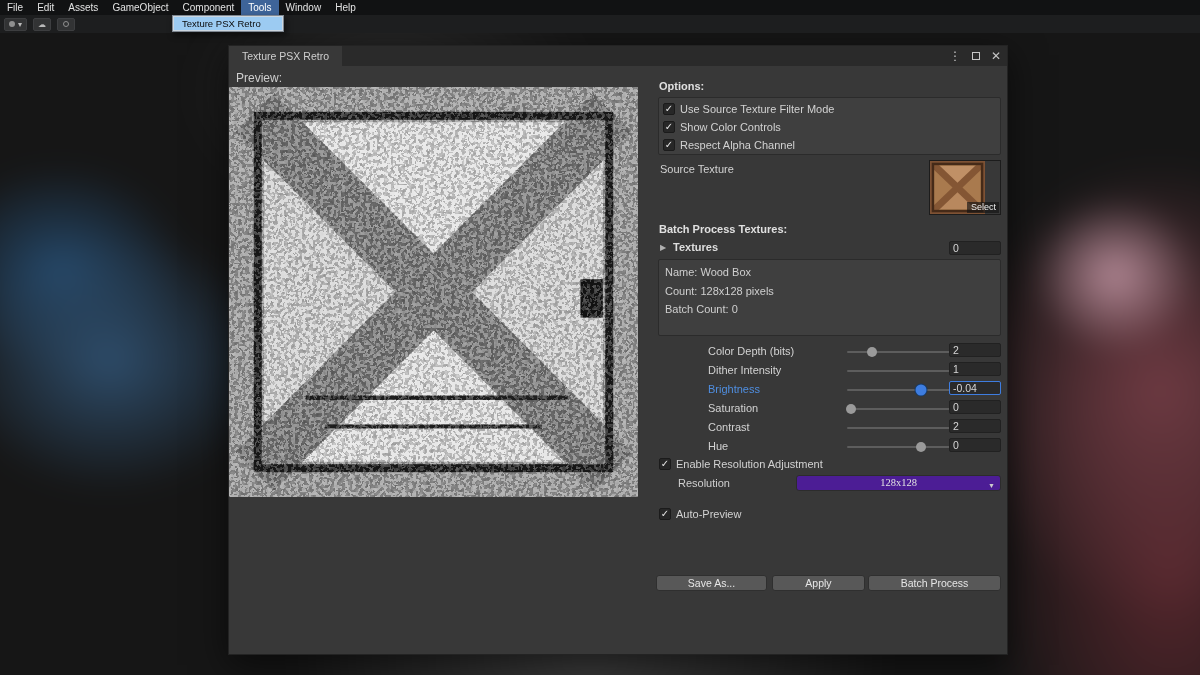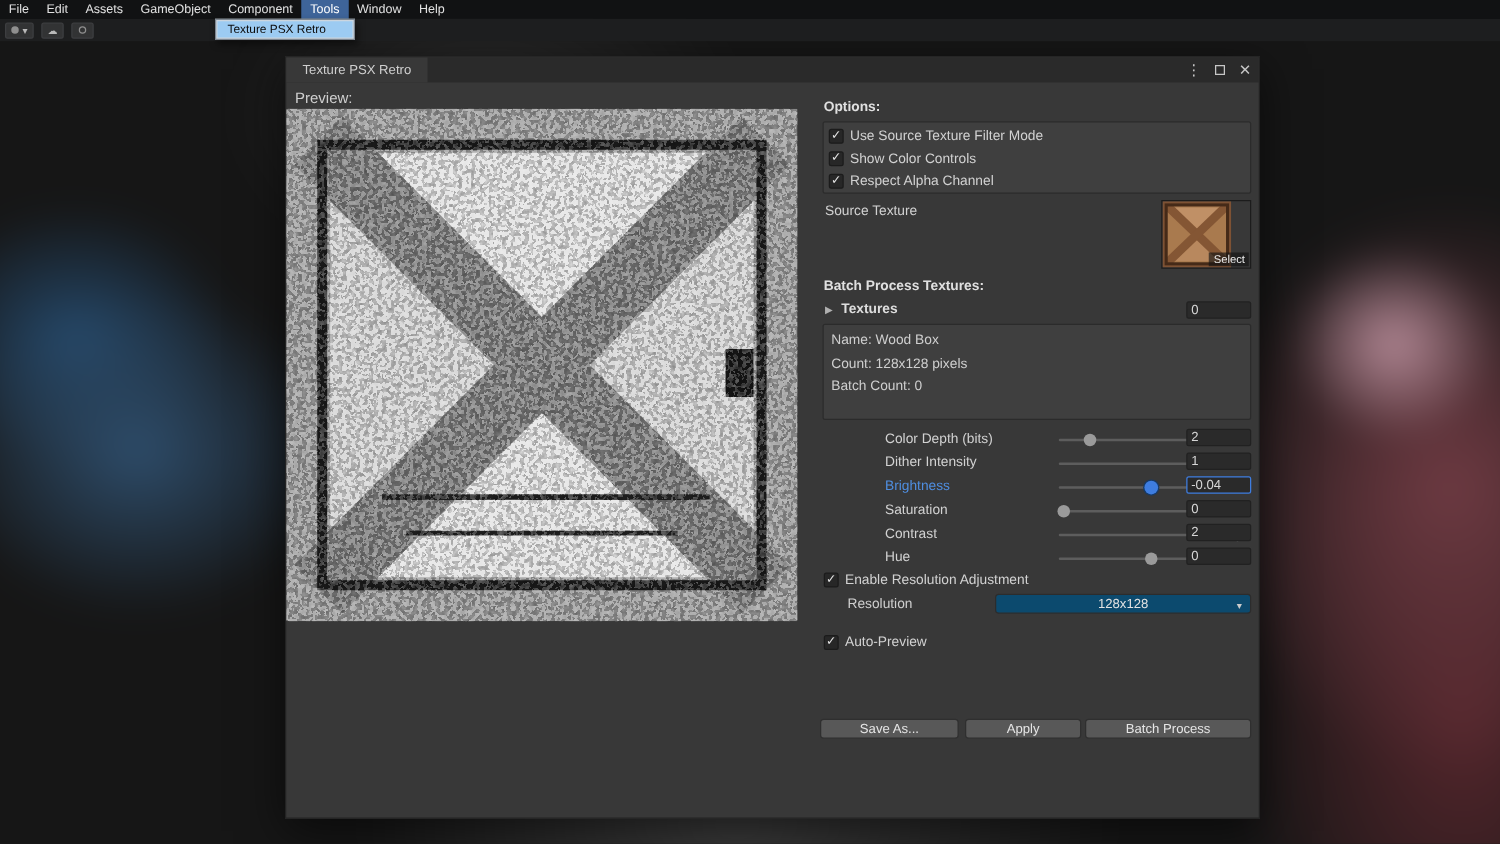--- a/index.html
+++ b/index.html
@@ -123,22 +123,22 @@
   .s-row { position:relative; height:19px; }
   .s-label { position:absolute; left:2px; top:3px; color:#d2d2d2; }
   .s-label.active { color:#4f8ee0; }
   .s-track { position:absolute; left:141px; top:9px; width:147px; }
   .s-field { position:absolute; right:0; top:1px; width:52px; }
   .res-check { position:absolute; left:1px; top:378px; }
   .res-row { position:absolute; left:0; right:0; top:395px; height:16px; }
   .res-label { position:absolute; left:2px; top:2px;margin-left:18px; }
   .res-drop {
     position:absolute; left:138px; right:0; top:0; height:16px;
-    background:#0c4a6e; border:1px solid #2c2c2c; border-radius:3px;
-    font-size:10.5px; color:#e2e2e2; text-align:center; line-height:14px;
+    background:#4c1d95; border:1px solid #2c2c2c; border-radius:3px;
+    font-size:10.5px; color:#e2e2e2; text-align:center; line-height:14px;font-family:Liberation Serif, serif;
   }
   .drop-arrow { position:absolute; right:5px; top:3px; font-size:7px; color:#cccccc; }
   .auto-check { position:absolute; left:1px; top:428px; }
   .btn-row1 { position:absolute; left:-2px; right:0; top:447px; height:15px; }
   .btn-rebuild { position:absolute; left:0; top:0; width:92px; height:15px; line-height:13px; }
   .btn-restore { position:absolute; left:96px; top:0; width:96px; height:15px; line-height:13px; }
   .btn-row2 { position:absolute; left:-2px; right:0; top:477px; height:16px;margin-top:18px; }
   .btn-saveas { position:absolute; left:0; top:0; width:111px; height:16px; line-height:14px; }
   .btn-apply { position:absolute; left:116px; top:0; width:93px; height:16px; line-height:14px; }
   .btn-batch { position:absolute; left:212px; top:0; width:133px; height:16px; line-height:14px; }

